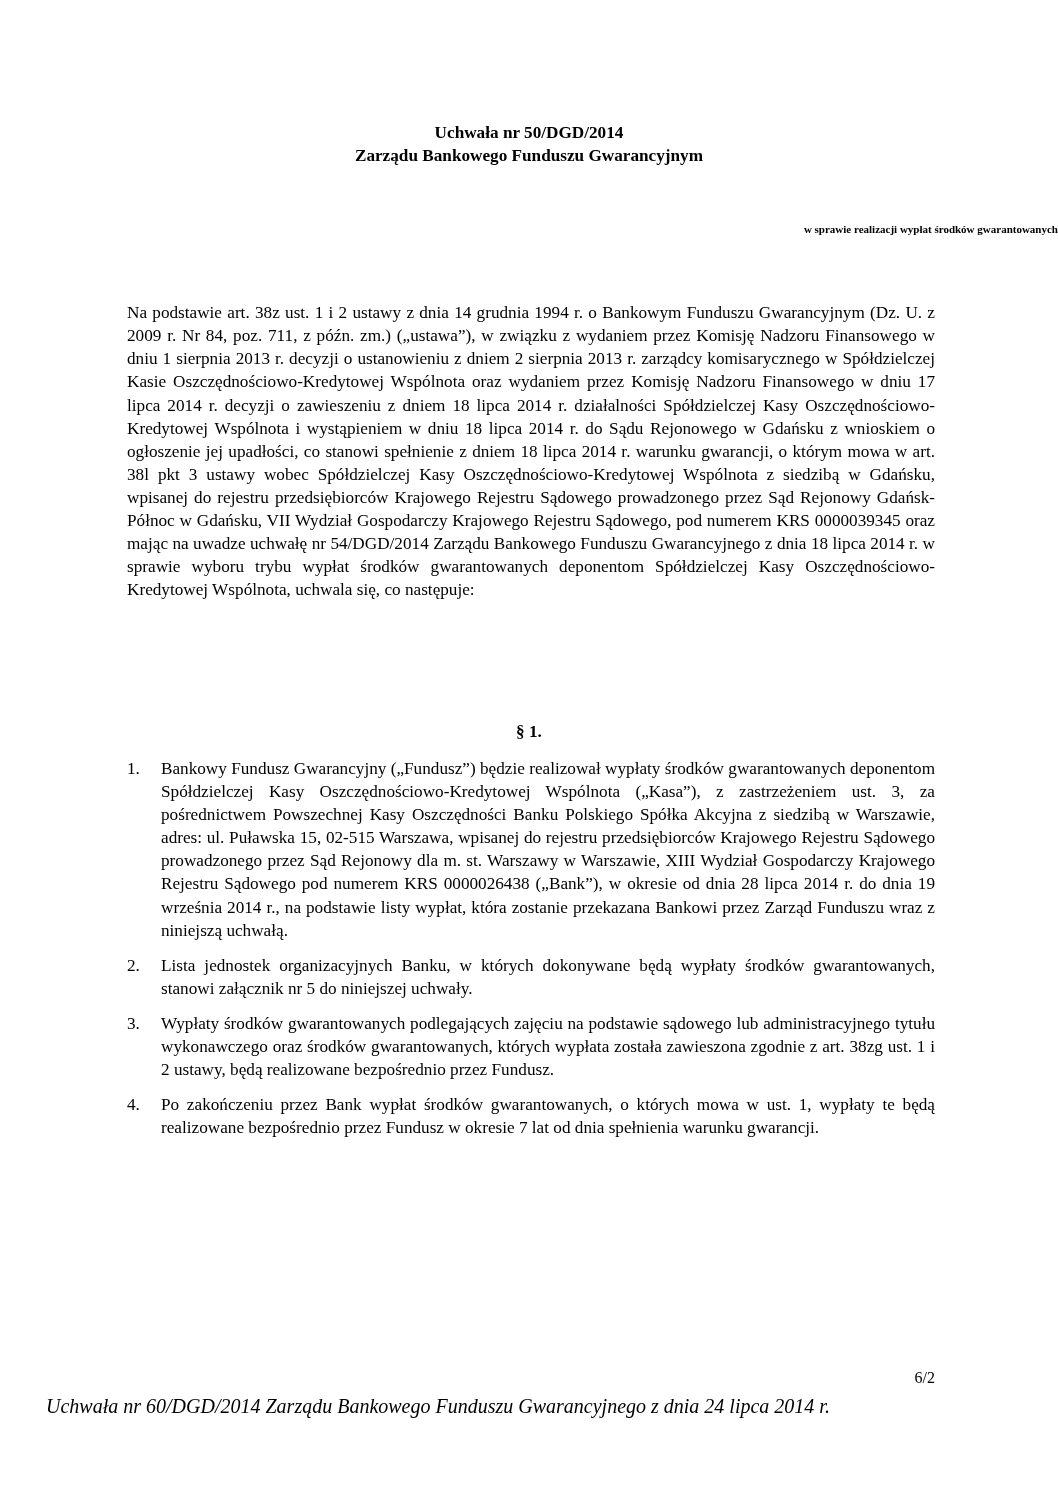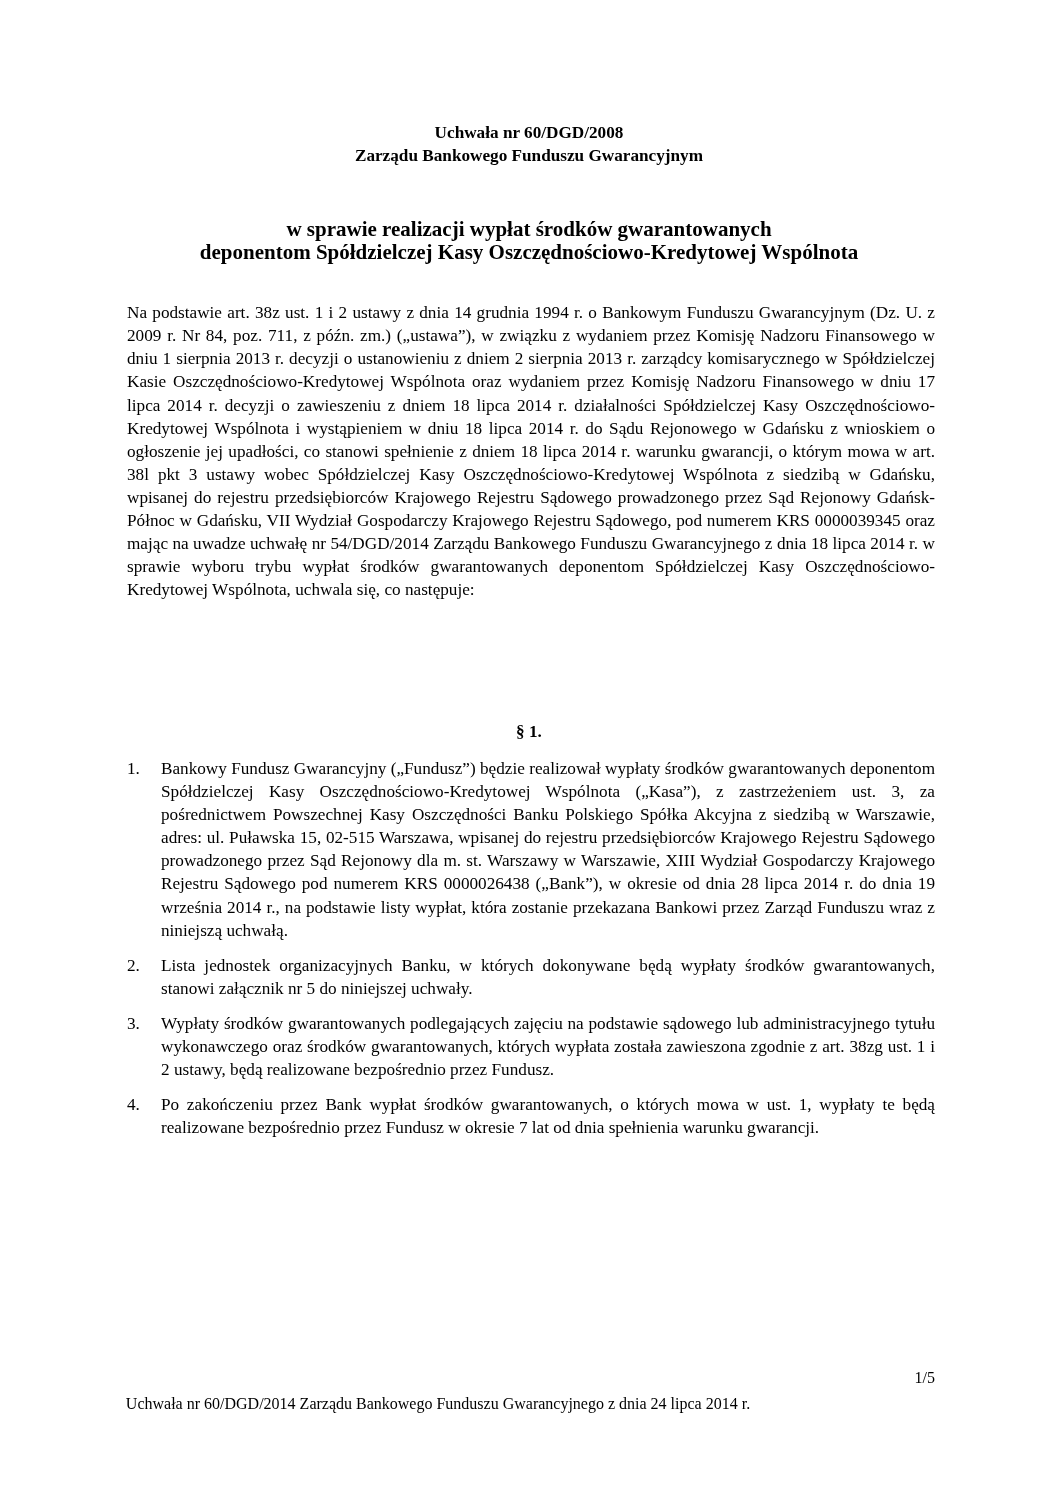--- a/index.html
+++ b/index.html
@@ -8,55 +8,54 @@
     font-family: "Liberation Serif", "DejaVu Serif", serif;
     color: #000000;
   }
   .page { position: absolute; left: 0; top: 0; width: 1058px; height: 1497px; background: #fff; }
   .title-block {
     position: absolute; left: 0; width: 1058px; top: 121px;
     text-align: center; font-weight: bold; font-size: 17.2px; line-height: 23px;
   }
   .subject-block {
     position: absolute; left: 0; width: 1058px; top: 218px;
-    text-align: center; font-weight: bold; font-size: 21px; line-height: 23px;
+    text-align: right; font-weight: bold; font-size: 11px; line-height: 23px;
   }
   .preamble {
     position: absolute; left: 127px; width: 808px; top: 284px;
     font-size: 17.2px; line-height: 23.1px; text-align: justify;
   }
   .section-heading {
     position: absolute; left: 0; width: 1058px; top: 722px;
     text-align: center; font-weight: bold; font-size: 17.2px;
   }
   .items {
     position: absolute; left: 127px; width: 808px; top: 757px;
     margin: 0; padding: 0; list-style: none;
     font-size: 17.2px; line-height: 23.1px;
   }
   .items li { position: relative; padding-left: 34px; margin-bottom: 12px; text-align: justify; }
   .items li .num { position: absolute; left: 0; top: 0; }
   .page-number { position: absolute; right: 123px; top: 1369px; font-size: 16px; }
   .footer {
     position: absolute; left: 0; width: 876px; top: 1395px;
-    text-align: center; font-size: 16px;
+    text-align: center; font-size: 20px; font-style: italic;
   }
 </style>
 </head>
 <body>
 
 <div class="page">
   <div class="title-block">
-    <div>Uchwała nr 60/DGD/2008</div>
+    <div>Uchwała nr 50/DGD/2014</div>
     <div>Zarządu Bankowego Funduszu Gwarancyjnym</div>
   </div>
 
   <div class="subject-block">
     <div>w sprawie realizacji wypłat środków gwarantowanych</div>
-    <div>deponentom Spółdzielczej Kasy Oszczędnościowo-Kredytowej Wspólnota</div>
   </div>
 
   <p class="preamble">Na podstawie art. 38z ust. 1 i 2 ustawy z dnia 14 grudnia 1994 r. o Bankowym Funduszu Gwarancyjnym (Dz. U. z 2009 r. Nr 84, poz. 711, z późn. zm.) („ustawa”), w związku z wydaniem przez Komisję Nadzoru Finansowego w dniu 1 sierpnia 2013 r. decyzji o ustanowieniu z dniem 2 sierpnia 2013 r. zarządcy komisarycznego w Spółdzielczej Kasie Oszczędnościowo-Kredytowej Wspólnota oraz  wydaniem przez Komisję Nadzoru Finansowego w dniu 17 lipca 2014 r. decyzji o zawieszeniu z dniem 18 lipca 2014 r. działalności Spółdzielczej Kasy Oszczędnościowo-Kredytowej Wspólnota i wystąpieniem w dniu 18 lipca 2014 r. do Sądu Rejonowego w Gdańsku z wnioskiem o ogłoszenie jej upadłości, co stanowi spełnienie z dniem 18 lipca 2014 r. warunku gwarancji, o którym mowa w art. 38l pkt 3 ustawy wobec Spółdzielczej Kasy Oszczędnościowo-Kredytowej Wspólnota z siedzibą w Gdańsku, wpisanej do rejestru przedsiębiorców Krajowego Rejestru Sądowego prowadzonego przez Sąd Rejonowy Gdańsk-Północ w Gdańsku, VII Wydział Gospodarczy Krajowego Rejestru Sądowego, pod numerem KRS 0000039345 oraz mając na uwadze uchwałę nr 54/DGD/2014 Zarządu Bankowego Funduszu Gwarancyjnego z dnia 18 lipca 2014 r. w sprawie wyboru trybu wypłat środków gwarantowanych deponentom Spółdzielczej Kasy Oszczędnościowo-Kredytowej Wspólnota, uchwala się, co następuje:</p>
 
   <div class="section-heading">§ 1.</div>
 
   <ol class="items">
     <li>
       <span class="num">1.</span>
       <span>Bankowy Fundusz Gwarancyjny („Fundusz”) będzie realizował wypłaty środków gwarantowanych deponentom Spółdzielczej Kasy Oszczędnościowo-Kredytowej Wspólnota („Kasa”),  z zastrzeżeniem ust. 3, za pośrednictwem Powszechnej Kasy Oszczędności Banku Polskiego Spółka Akcyjna z siedzibą w Warszawie, adres: ul. Puławska 15, 02-515 Warszawa, wpisanej do rejestru przedsiębiorców Krajowego Rejestru Sądowego prowadzonego przez Sąd Rejonowy dla m. st. Warszawy w Warszawie, XIII Wydział Gospodarczy Krajowego Rejestru Sądowego pod numerem KRS 0000026438 („Bank”), w okresie od dnia 28 lipca 2014 r. do dnia 19 września 2014 r., na podstawie listy wypłat, która zostanie przekazana Bankowi przez Zarząd Funduszu wraz z niniejszą uchwałą.</span>
@@ -68,15 +67,15 @@
     <li>
       <span class="num">3.</span>
       <span>Wypłaty środków gwarantowanych podlegających zajęciu na podstawie sądowego lub administracyjnego tytułu wykonawczego oraz środków gwarantowanych, których wypłata została zawieszona zgodnie z art. 38zg ust. 1 i 2 ustawy, będą realizowane bezpośrednio przez Fundusz.</span>
     </li>
     <li>
       <span class="num">4.</span>
       <span>Po zakończeniu przez Bank wypłat środków gwarantowanych, o których mowa w ust. 1, wypłaty te będą realizowane bezpośrednio przez Fundusz w okresie 7 lat od dnia spełnienia warunku gwarancji.</span>
     </li>
   </ol>
 
-  <div class="page-number">1/5</div>
+  <div class="page-number">6/2</div>
   <div class="footer">Uchwała nr 60/DGD/2014 Zarządu Bankowego Funduszu Gwarancyjnego z dnia 24 lipca 2014 r.</div>
 </div>
 
 </body></html>

